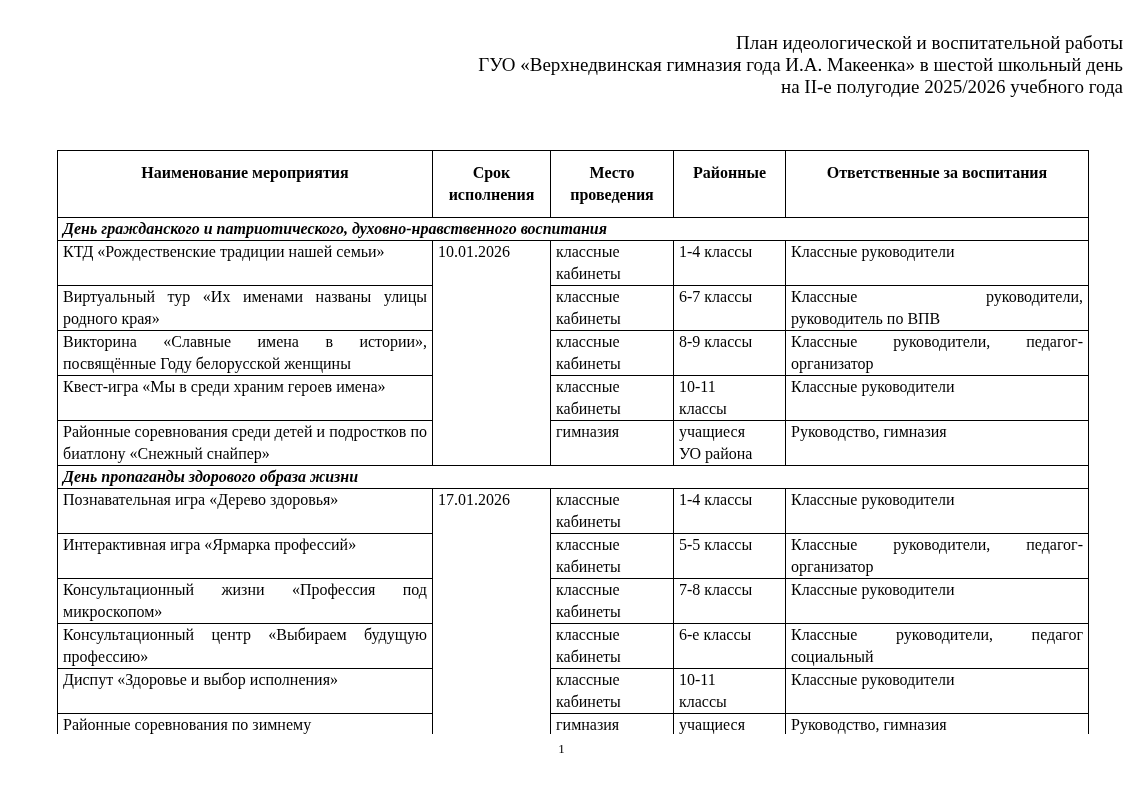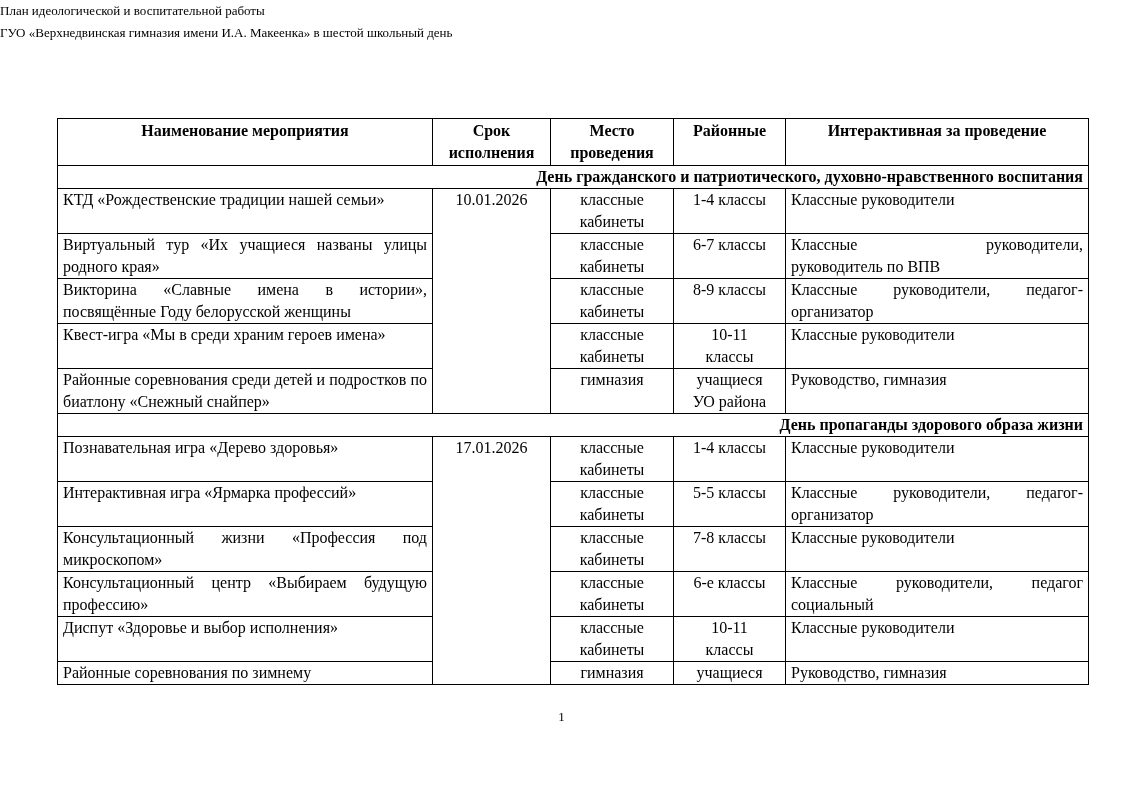--- a/index.html
+++ b/index.html
@@ -10,22 +10,23 @@
     color: #000000;
     position: relative;
     overflow: hidden;
   }
   .page {
     width: 1123px; height: 794px;
     background: #ffffff;
     position: relative;
   }
   .doc-title {
-    text-align: left;
-    font-size: 13px;
+    margin-top: 32px;
+    text-align: right;
+    font-size: 19px;
     line-height: 22px;
   }
   .table-clip {
     position: absolute;
     left: 57px;
     top: 118px;
     width: 1033px;
     height: 584px;
     overflow: hidden;
   }
@@ -38,31 +39,32 @@
   }
   table.plan th, table.plan td {
     border: 1px solid #000000;
     vertical-align: top;
     padding: 0 5px;
     overflow: hidden;
   }
   table.plan th {
     font-weight: bold;
     text-align: center;
-    padding: 1px 4px;
+    padding: 11px 4px;
   }
   td.section-title {
     font-weight: bold;
-    text-align: right;
+    font-style: italic;
+    text-align: left;
   }
   td.name-cell {
     text-align: justify;
   }
   td.center-cell {
-    text-align: center;
+    text-align: left;
     white-space: pre-line;
   }
   td.resp-cell {
     text-align: justify;
   }
   .page-number {
     position: absolute;
     left: 0;
     top: 709px;
     width: 1123px;
@@ -71,57 +73,58 @@
     line-height: 16px;
   }
 </style>
 </head>
 <body>
 
 <div class="page">
 
   <div class="doc-title">
     <div>План идеологической и воспитательной работы</div>
-    <div>ГУО «Верхнедвинская гимназия имени И.А. Макеенка» в шестой школьный день</div>
+    <div>ГУО «Верхнедвинская гимназия года И.А. Макеенка» в шестой школьный день</div>
+    <div>на II-е полугодие 2025/2026 учебного года</div>
   </div>
 
   <div class="table-clip">
     <table class="plan">
       <colgroup>
         <col style="width:375px">
         <col style="width:118px">
         <col style="width:123px">
         <col style="width:112px">
         <col style="width:303px">
       </colgroup>
       <thead>
         <tr>
           <th>Наименование мероприятия</th>
           <th>Срок исполнения</th>
           <th>Место проведения</th>
           <th>Районные</th>
-          <th>Интерактивная за проведение</th>
+          <th>Ответственные за воспитания</th>
         </tr>
       </thead>
       <tbody>
 
         <tr>
           <td class="section-title" colspan="5">День гражданского и патриотического, духовно-нравственного воспитания</td>
         </tr>
 
         <tr>
           <td class="name-cell">КТД «Рождественские традиции нашей семьи»</td>
           <td class="center-cell" rowspan="5">10.01.2026</td>
           <td class="center-cell">классные
 кабинеты</td>
           <td class="center-cell">1-4 классы</td>
           <td class="resp-cell">Классные руководители</td>
         </tr>
         <tr>
-          <td class="name-cell">Виртуальный тур «Их учащиеся названы улицы родного края»</td>
+          <td class="name-cell">Виртуальный тур «Их именами названы улицы родного края»</td>
           <td class="center-cell">классные
 кабинеты</td>
           <td class="center-cell">6-7 классы</td>
           <td class="resp-cell">Классные руководители, руководитель&nbsp;по&nbsp;ВПВ</td>
         </tr>
         <tr>
           <td class="name-cell">Викторина «Славные имена в истории», посвящённые Году белорусской женщины</td>
           <td class="center-cell">классные
 кабинеты</td>
           <td class="center-cell">8-9 классы</td>

